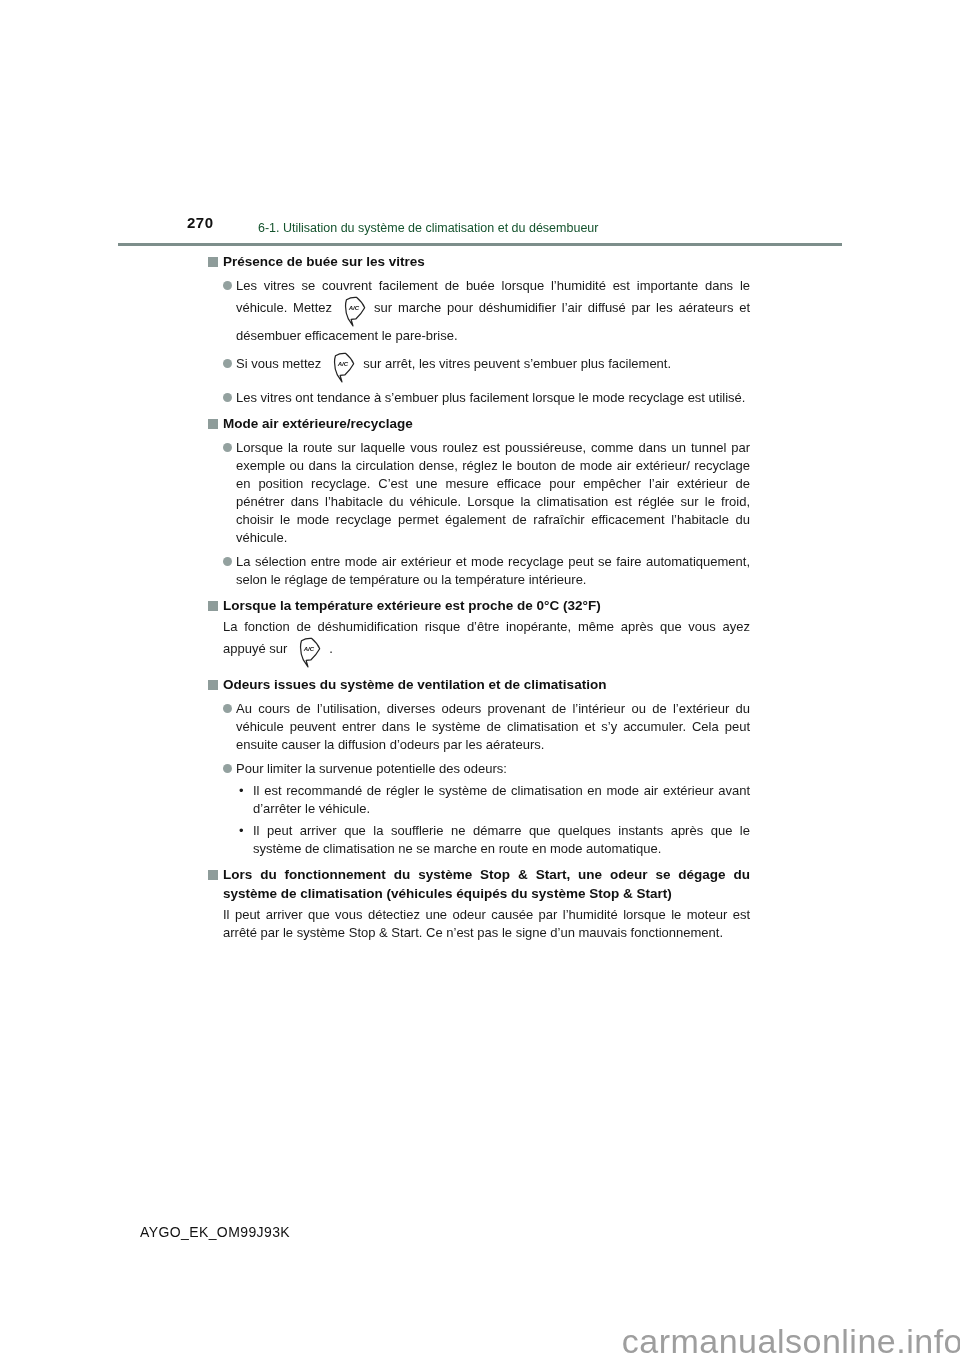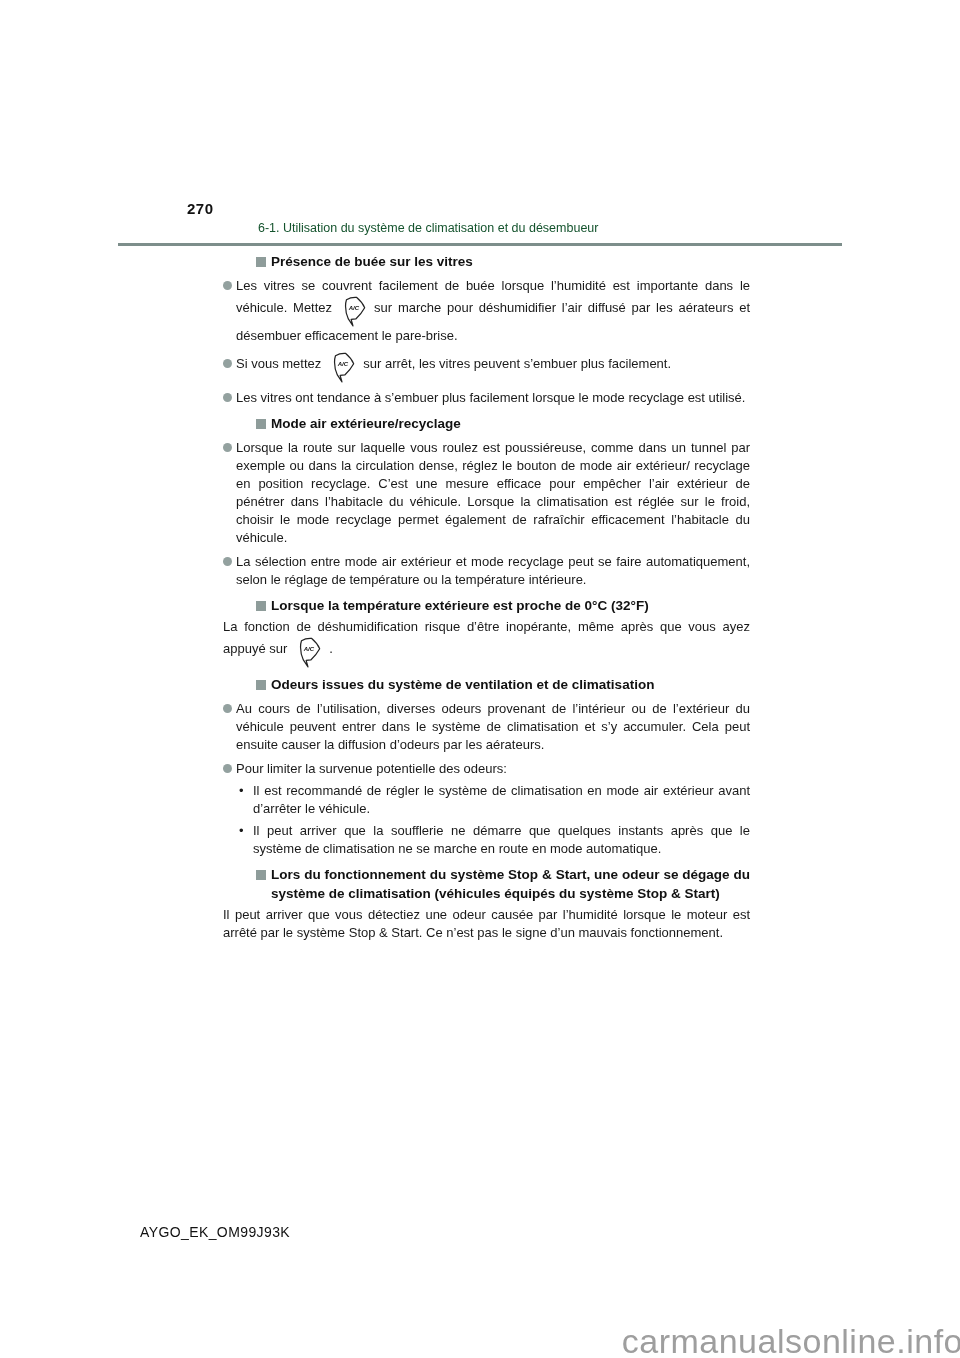--- a/index.html
+++ b/index.html
@@ -1,42 +1,41 @@
 <!DOCTYPE html>
 <html><head>
 <meta charset="utf-8">
 <style>
   html,body { margin:0; padding:0; background:#ffffff; }
   .page {
     position:relative; width:960px; height:1358px; background:#ffffff;
     font-family:"Liberation Sans", sans-serif; color:#1a1a1a; overflow:hidden;
   }
   .pg-num {
-    position:absolute; left:187px; top:200px;
+    position:absolute; left:187px; top:214px;
     font-size:15px; font-weight:bold; color:#111; letter-spacing:0.5px;text-align:center;
   }
   .pg-title {
     position:absolute; left:258px; top:221px;
     font-size:12.5px; color:#14532d;
   }
   .rule {
     position:absolute; left:118px; top:243px; width:724px; height:3px;
     background:#7d8e8b;
   }
   .content {
     position:absolute; left:208px; top:252px; width:542px;
     font-size:13px; line-height:18px;
   }
   .section { margin-top:7px; }
   .section:first-child { margin-top:0; }
   .s-title {
     font-weight:bold; font-size:13.5px; line-height:19px;
     padding-left:15px; text-indent:-15px; text-align:justify; margin-bottom:3px;
     color:#111;
-    margin-left:48px;
   }
   .sq {
     display:inline-block; width:10px; height:10px; background:#8e9c9a;
     margin-right:5px; vertical-align:-1px;
   }
   .li {
     margin-left:15px; margin-top:6px;
     padding-left:13px; text-indent:-13px; text-align:justify;
   }
   .dot {

